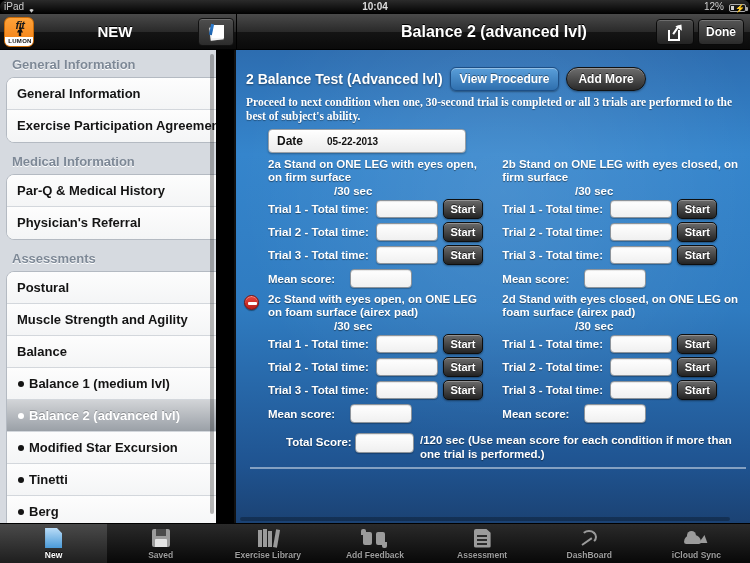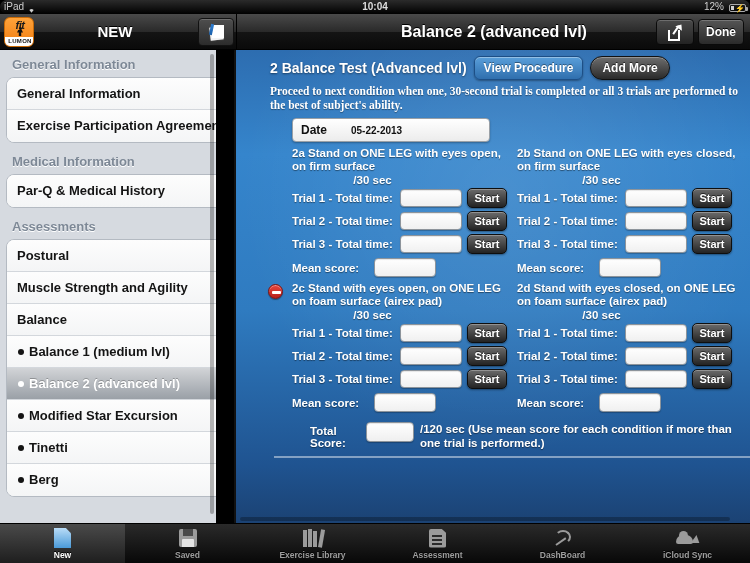--- a/index.html
+++ b/index.html
@@ -125,21 +125,21 @@
   #main {
     position: absolute; top: 50px; left: 236px; width: 514px; height: 473px;
     background: linear-gradient(180deg, #2d6db0 0%, #3585cc 22%, #2f7bc0 55%, #1f5390 88%, #1b4273 100%);
     overflow: hidden; color: #fff;
   }
   #main::after {
     content:""; position:absolute; inset:0;
     background: radial-gradient(circle at 52% 30%, rgba(255,255,255,.10), rgba(0,0,0,0) 62%);
     pointer-events:none;
   }
-  #main-inner { position: relative; z-index: 2; padding: 6px 10px 0 10px; margin-left: 24px; }
+  #main-inner { position: relative; z-index: 2; padding: 17px 10px 0 10px; }
 
   .title-line { display: flex; align-items: center; gap: 7px; }
   #test-title { font-size: 14px; font-weight: bold; text-shadow: 0 1px 2px rgba(0,0,0,.45); }
   .btn-blue {
     background: linear-gradient(#5a9fda, #2f6fae); border: 1px solid #1d4f86;
     border-radius: 6px; color: #fff; font-size: 12px; font-weight: bold;
     padding: 4px 9px; text-shadow: 0 -1px 0 rgba(0,0,0,.4);
     box-shadow: inset 0 1px 0 rgba(255,255,255,.35), 0 1px 2px rgba(0,0,0,.35);
   }
   .btn-dark {
@@ -326,20 +326,21 @@
   <div id="sidebar">
     <div id="sidebar-scroll">
         <div class="sec-header">General Information</div>
         <div class="group">
           <div class="row"><span>General Information</span></div>
           <div class="row"><span>Exercise Participation Agreement</span></div>
         </div>
         <div class="sec-header">Medical Information</div>
         <div class="group">
           <div class="row"><span>Par-Q &amp; Medical History</span></div>
+          <div class="row"><span>Physician's Referral</span></div>
         </div>
         <div class="sec-header">Assessments</div>
         <div class="group">
           <div class="row"><span>Postural</span></div>
           <div class="row"><span>Muscle Strength and Agility</span></div>
           <div class="row"><span>Balance</span></div>
           <div class="row sub"><span class="bullet"></span><span>Balance 1 (medium lvl)</span></div>
           <div class="row sub selected"><span class="bullet"></span><span>Balance 2 (advanced lvl)</span></div>
           <div class="row sub"><span class="bullet"></span><span>Modified Star Excursion</span></div>
           <div class="row sub"><span class="bullet"></span><span>Tinetti</span></div>
@@ -491,20 +492,29 @@
             <i></i>
             <i></i>
             <i></i>
             <i></i>
           </span>
         </div>
         <div class="tab-label">Exercise Library</div>
       </div>
       <div class="tab">
         <div class="tab-icon">
+          <span class="g-thumbs">
+            <i></i>
+            <i></i>
+          </span>
+        </div>
+        <div class="tab-label">Add Feedback</div>
+      </div>
+      <div class="tab">
+        <div class="tab-icon">
           <span class="g-appendix"></span>
         </div>
         <div class="tab-label">Assessment</div>
       </div>
       <div class="tab">
         <div class="tab-icon">
           <span class="g-dash">
             <span class="arc"></span>
             <span class="needle"></span>
           </span>

